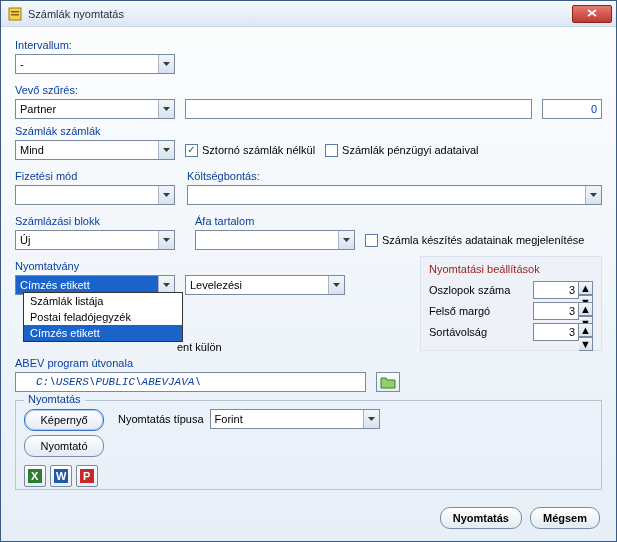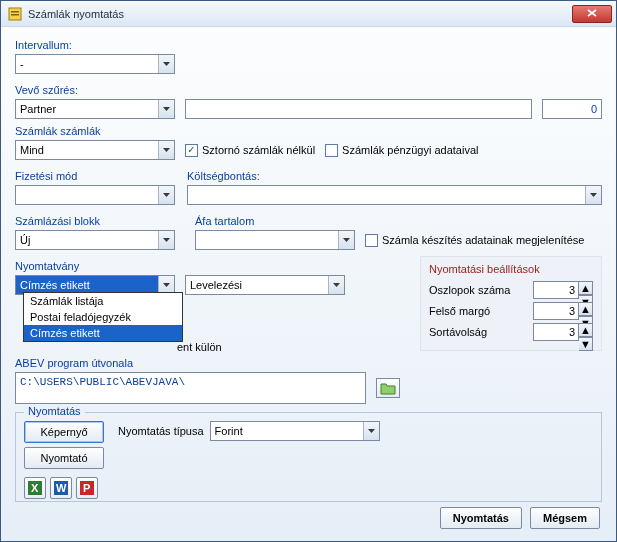--- a/index.html
+++ b/index.html
@@ -20,23 +20,23 @@
   .textbox { height: 20px; background: #fff; border: 1px solid #7a8aa0; }
   .numbox { height: 20px; background: #fff; border: 1px solid #7a8aa0; text-align: right; padding: 0 4px; line-height: 18px; color: #0040c0; }
   .chk { display: inline-flex; align-items: center; gap: 4px; }
   .chk .box { width: 13px; height: 13px; border: 1px solid #5a7aa8; background: #fff; display: inline-flex; align-items: center; justify-content: center; }
   .chk .box.checked::after { content: "✓"; color: #1a6a1a; font-size: 10px; line-height: 10px; }
   .listbox { position: absolute; background: #fff; border: 1px solid #333; z-index: 10; }
   .listbox .item { padding: 2px 6px; white-space: nowrap; }
   .listbox .item.sel { background: #1a63c8; color: #fff; }
   .fieldset { border: 1px solid #b8c6d8; position: relative; margin-top: 8px; padding: 8px; }
   .fieldset .legend { position: absolute; top: -8px; left: 8px; background: #eaf1f9; padding: 0 4px; color: #0a3f9a; }
-  .btn { height: 22px; background: linear-gradient(#fefefe,#e3ebf4); border: 1px solid #7a8aa0; border-radius: 2px; padding: 0 12px; cursor: pointer; display: inline-flex; align-items: center; justify-content: center; }
+  .btn { height: 22px; background: linear-gradient(#fefefe,#e3ebf4); border: 1px solid #7a8aa0; border-radius: 10px; padding: 0 12px; cursor: pointer; display: inline-flex; align-items: center; justify-content: center; }
   .btn.primary { border: 1px solid #3b74c7; box-shadow: 0 0 0 1px #a9c7ee inset; }
-  .pathbox { height: 32px; background: #fff; border: 1px solid #7a8aa0; padding: 0 4px; font-family: "Courier New", monospace; color: #0a3f9a; line-height: 18px; }
+  .pathbox { height: 20px; background: #fff; border: 1px solid #7a8aa0; padding: 0 20px; font-family: "Courier New", monospace; color: #0a3f9a; line-height: 18px; font-style: italic; }
   .iconrow { display: flex; gap: 4px; margin-top: 4px; }
   .ficon { width: 22px; height: 22px; border: 1px solid #7a8aa0; border-radius: 2px; display: flex; align-items: center; justify-content: center; background: linear-gradient(#fff,#e8eef6); cursor: pointer; }
   .opendir { width: 24px; height: 20px; border: 1px solid #7a8aa0; background: linear-gradient(#fdfdfd,#e4ecf5); display: flex; align-items: center; justify-content: center; cursor: pointer; }
   .spin { width: 60px; height: 18px; display: flex; }
   .spin .sv { flex: 1; border: 1px solid #7a8aa0; background: #fff; text-align: right; padding: 0 3px; line-height: 16px; }
   .spin .btns { width: 14px; display: flex; flex-direction: column; }
   .spin .btns div { flex:1; border:1px solid #7a8aa0; border-left:none; background: linear-gradient(#f2f6fb,#d7e2ef); display:flex; align-items:center; justify-content:center; cursor:pointer; }
   .settings-title { color: #9a1a1a; margin-bottom: 6px; }
   .setting-row { display: flex; justify-content: space-between; align-items: center; margin: 3px 0; }
   .footer { position: absolute; bottom: 12px; right: 16px; display: flex; gap: 8px; }

